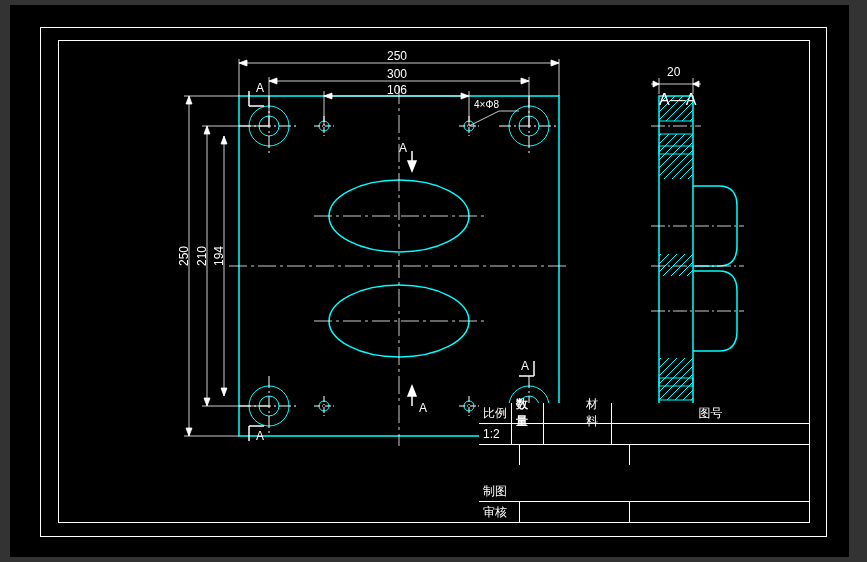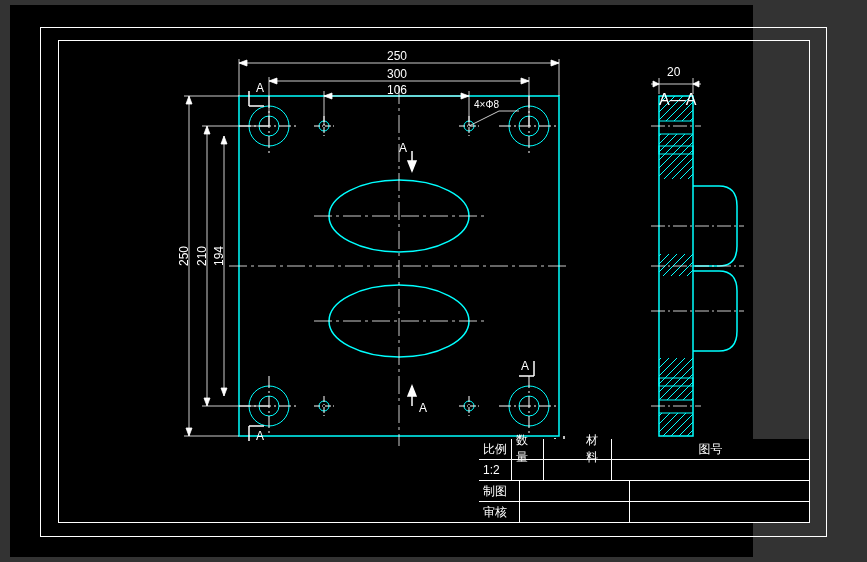--- a/index.html
+++ b/index.html
@@ -8,21 +8,21 @@
     height: 562px;
     background: #333333;
     font-family: "SimSun", "Microsoft YaHei", sans-serif;
     position: relative;
     overflow: hidden;
   }
   .canvas {
     position: absolute;
     left: 10px;
     top: 5px;
-    width: 743px;
+    width: 839px;
     height: 552px;
     background: #000000;
   }
   .border-outer {
     position: absolute;
     left: 30px;
     top: 22px;
     width: 787px;
     height: 510px;
     border: 1px solid #ffffff;
@@ -254,34 +254,34 @@
     <div class="dim-text" style="left:340px; top:100px;">A</div>
     <div class="dim-text" style="left:360px; top:360px;">A</div>
     <div class="dim-text" style="left:462px; top:318px;">A</div>
     <div class="dim-text" style="left:492px; top:395px;">A</div>
 
     <div class="title-block">
       <div style="display:flex;">
         <div style="flex:1;">
           <div class="tb-row" style="border-top:none;">
             <div class="tb-cell" style="width:32px;">比例</div>
-            <div class="tb-cell" style="width:32px;">数量</div>
+            <div class="tb-cell" style="width:32px;font-weight:bold;">数量</div>
             <div class="tb-cell" style="width:68px;justify-content:center;padding-left:42px;">材  料</div>
             <div class="tb-cell" style="flex:1;justify-content:center;">图号</div>
           </div>
           <div class="tb-row">
             <div class="tb-cell" style="width:32px;">1:2</div>
             <div class="tb-cell" style="width:32px;"></div>
             <div class="tb-cell" style="width:68px;"></div>
             <div class="tb-cell" style="flex:1;"></div>
           </div>
         </div>
       </div>
       <div class="tb-row">
-        <div class="tb-cell" style="width:40px;">制图</div>
+        <div class="tb-cell" style="width:40px;margin-top:36px;">制图</div>
         <div class="tb-cell" style="width:110px;"></div>
         <div class="tb-cell" style="flex:1;border-left:1px solid #fff;"></div>
       </div>
       <div class="tb-row">
         <div class="tb-cell" style="width:40px;">审核</div>
         <div class="tb-cell" style="width:110px;"></div>
         <div class="tb-cell" style="flex:1;border-left:1px solid #fff;"></div>
       </div>
     </div>
 

